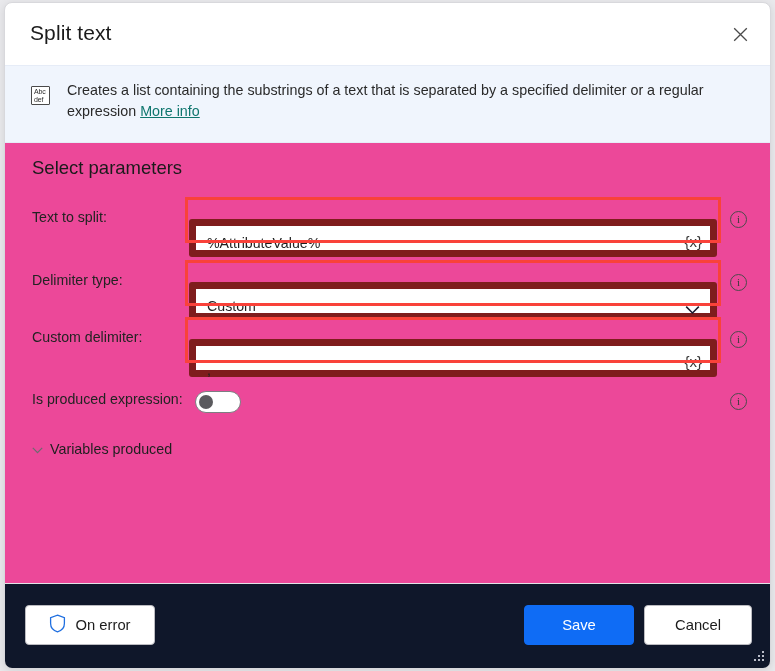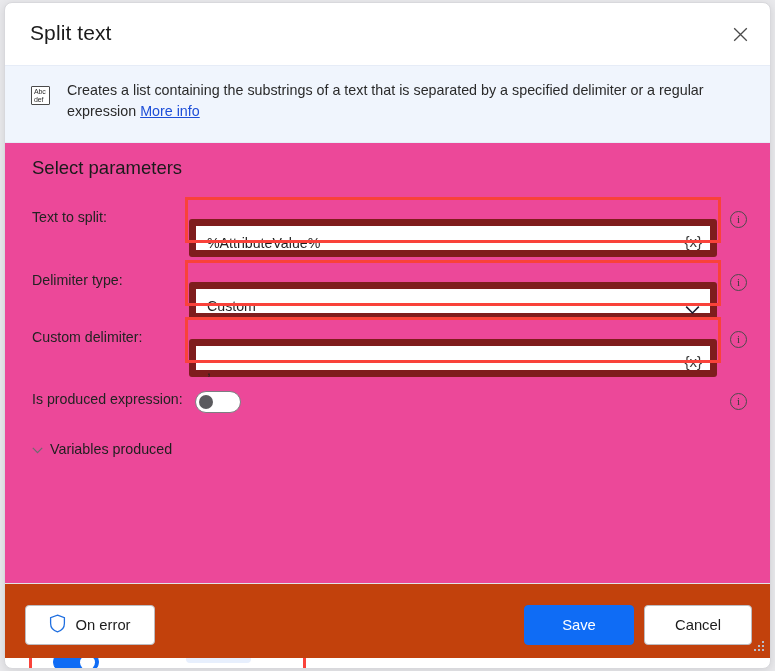--- a/index.html
+++ b/index.html
@@ -73,21 +73,21 @@
     text-align: left;
     padding-left: 1px;
   }
   #banner-text {
     font-size: 14.3px;
     color: #2a2a2a;
     line-height: 21px;
     max-width: 680px;
   }
   #banner-text a {
-    color: #1d4ed8;
+    color: #0f766e;
     text-decoration: underline;
   }
 
   
   #body {
     position: relative;
     height: 440px;
     background: #ec4899;
   }
   #section-title {
@@ -223,22 +223,22 @@
   #vp-x {
     position: absolute;
     left: 250px; top: 498px;
     font-size: 15px;
     color: #343434;
   }
 
   
   #footer {
     position: relative;
-    height: 75px;
-    background: #c2410c;
+    height: 85px;
+    background: #0f172a;
     border-top: 1px solid #e3e3e7;
   }
   .btn {
     position: absolute;
     height: 40px;
     border-radius: 4px;
     font-size: 14.8px;
     display: flex;
     align-items: center;
     justify-content: center;

